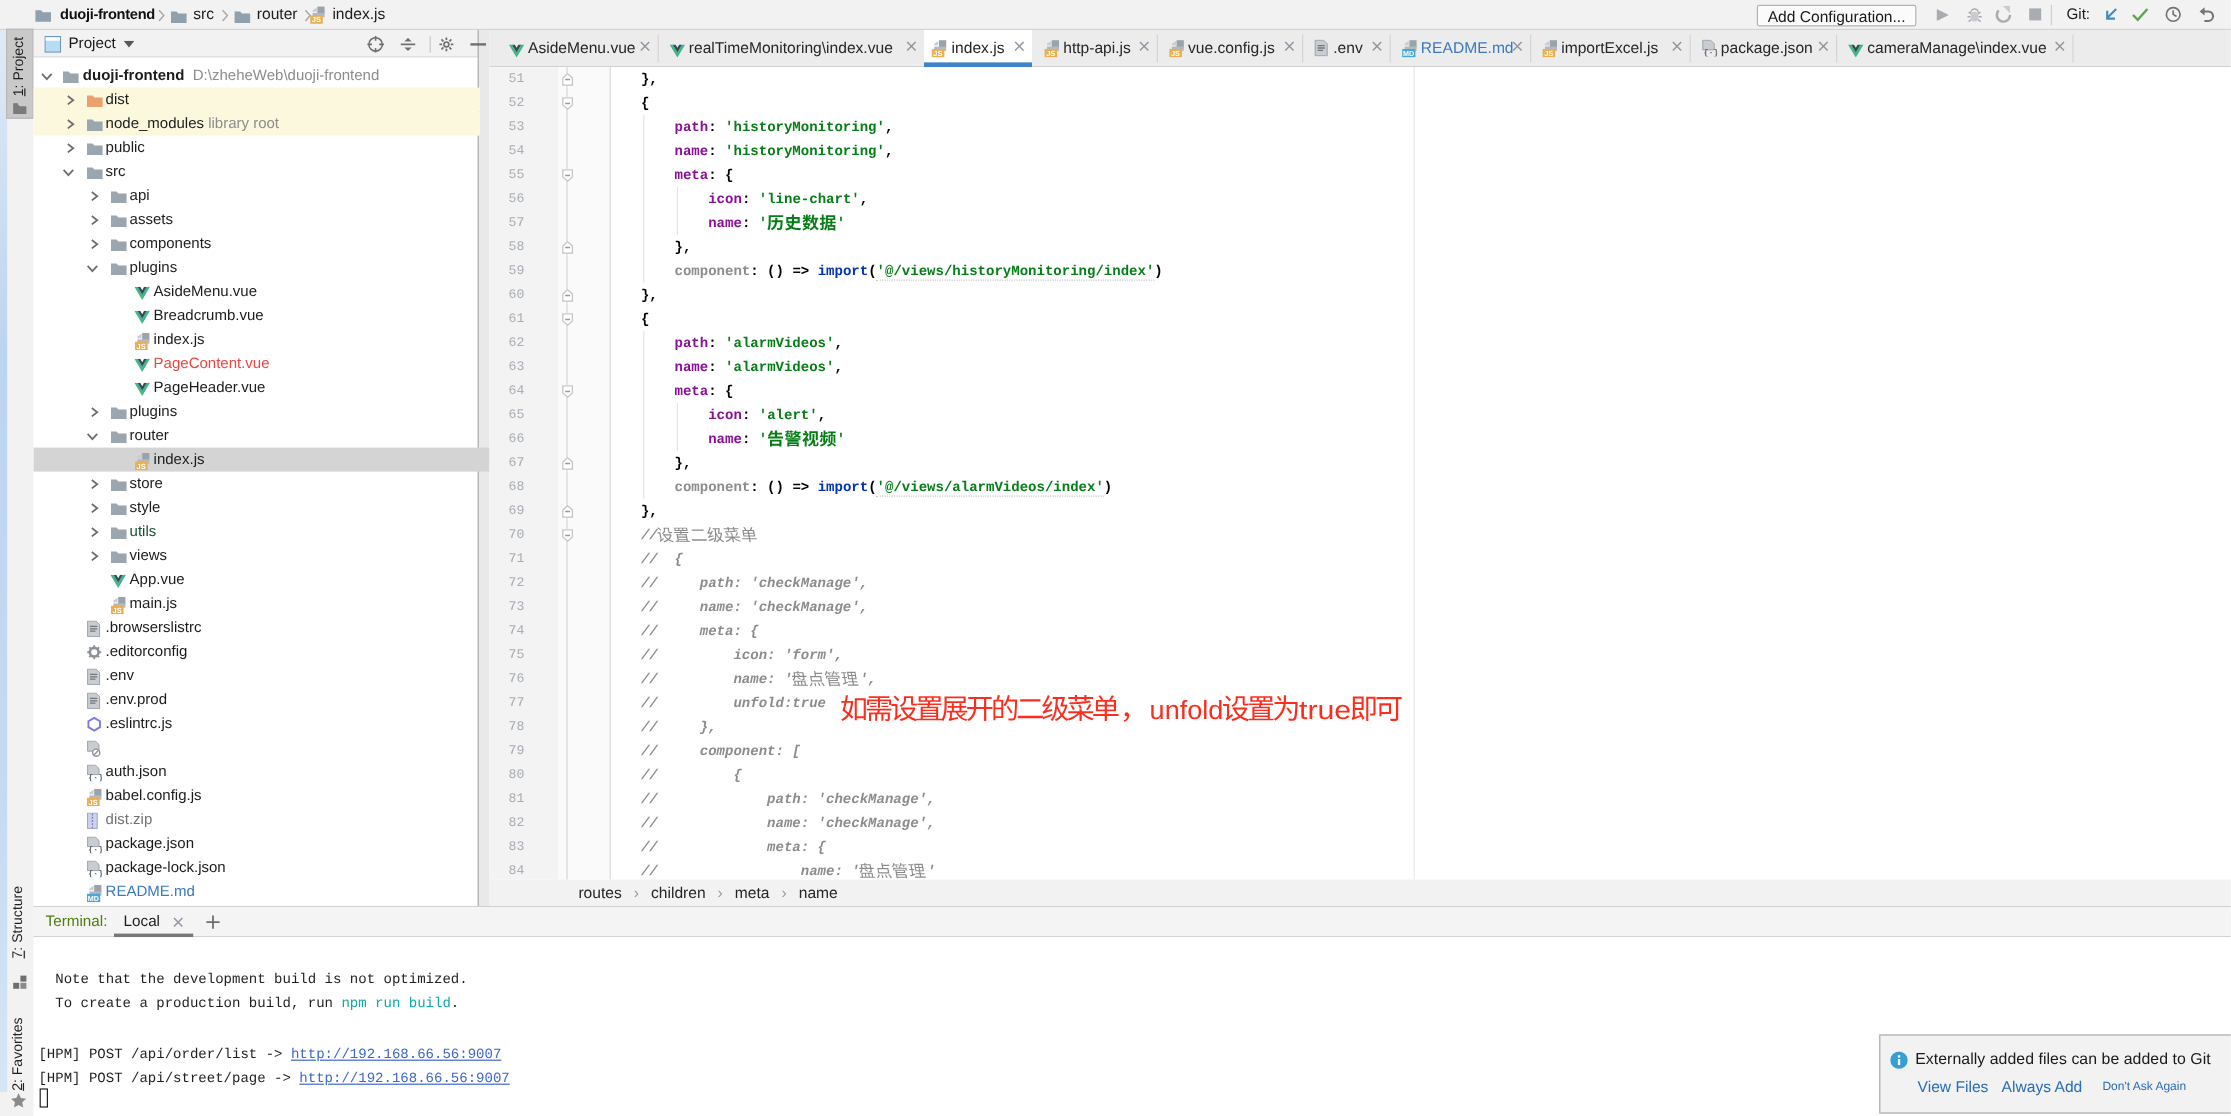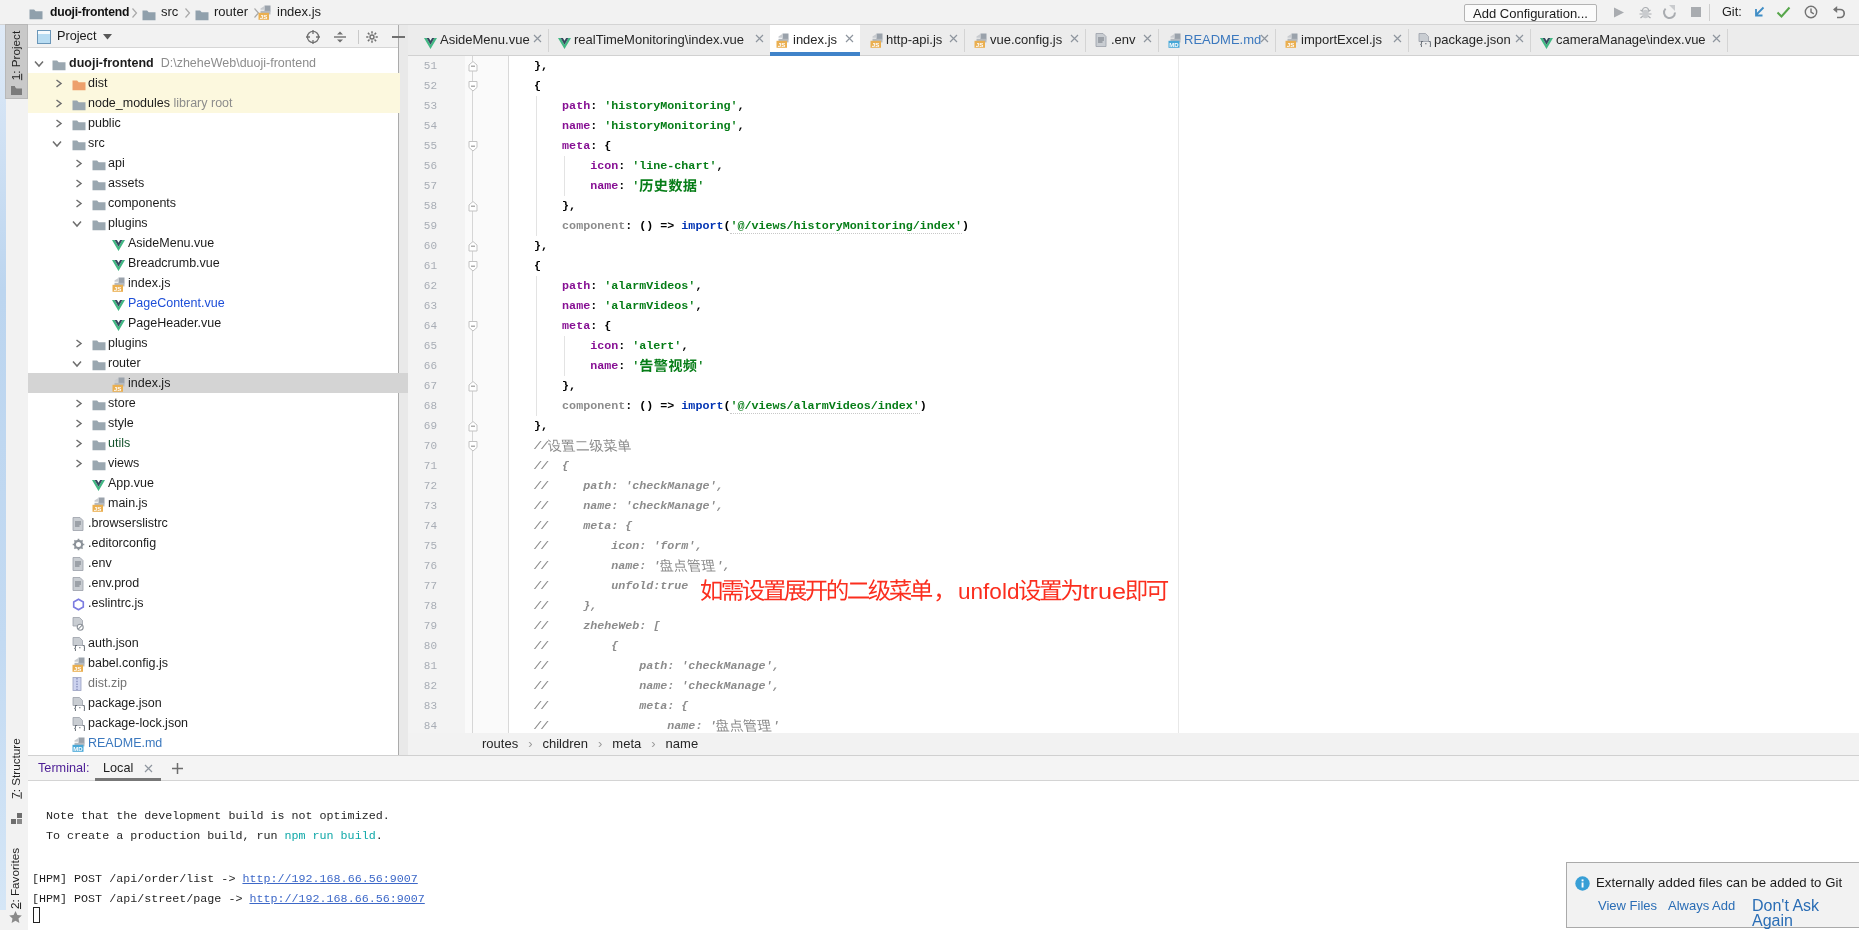--- a/index.html
+++ b/index.html
@@ -150,21 +150,21 @@
         <rect x="6.5" y="0.5" width="6" height="6" fill="#9aa2ab"></rect>
         <rect x="2.5" y="5.8" width="10" height="3.6" fill="#b4b9bf"></rect>
         <rect x="0.5" y="7.8" width="10.5" height="7" fill="#eaaf50"></rect>
         <text x="5.6" y="13.6" font-size="6.2" font-weight="bold" fill="#fff" text-anchor="middle" font-family="Liberation Sans">JS</text>
       </svg></div>
     <div class="trow" style="left:128px;top:273px;color:#1c1c1c;font-weight:normal">index.js</div>
 <div class="ticon" style="left:112px;top:297px;position:absolute"><svg width="13" height="11" viewBox="0 0 13 11">
         <path d="M0 0h2.6L6.5 6.7 10.4 0H13L6.5 11z" fill="#41b883"></path>
         <path d="M2.6 0h2.3l1.6 2.8L8.1 0h2.3L6.5 6.7z" fill="#35495e"></path>
       </svg></div>
-    <div class="trow" style="left:128px;top:293px;color:#1d4ed8;font-weight:normal">PageContent.vue</div>
+    <div class="trow" style="left:128px;top:293px;color:#ef4444;font-weight:normal">PageContent.vue</div>
 <div class="ticon" style="left:112px;top:317px;position:absolute"><svg width="13" height="11" viewBox="0 0 13 11">
         <path d="M0 0h2.6L6.5 6.7 10.4 0H13L6.5 11z" fill="#41b883"></path>
         <path d="M2.6 0h2.3l1.6 2.8L8.1 0h2.3L6.5 6.7z" fill="#35495e"></path>
       </svg></div>
     <div class="trow" style="left:128px;top:313px;color:#1c1c1c;font-weight:normal">PageHeader.vue</div>
 <svg class="abs" style="left:74px;top:339px" width="9" height="9">
       <path d="M2.5 1l4.5 3.5L2.5 8" fill="none" stroke="#6e6e6e" stroke-width="1.5"></path>
     </svg>
     <div class="ticon" style="left:92px;top:337px;position:absolute"><svg width="14" height="12" viewBox="0 0 14 12">
         <path d="M0.5 1.5h4.6l1.6 1.8h6.8v7.9H0.5z" fill="#9aa7b0"></path>
@@ -622,21 +622,21 @@
         </g>
         <g transform="translate(28.1,14.8) scale(0.0138,-0.0138) skewX(-10)">
           <path d="M211 438V-81H287V-47H771V-79H845V168H287V237H792V438ZM771 12H287V109H771ZM440 623C451 603 462 580 471 559H101V394H174V500H839V394H915V559H548C539 584 522 614 507 637ZM287 380H719V294H287ZM167 844C142 757 98 672 43 616C62 607 93 590 108 580C137 613 164 656 189 703H258C280 666 302 621 311 592L375 614C367 638 350 672 331 703H484V758H214C224 782 233 806 240 830ZM590 842C572 769 537 699 492 651C510 642 541 626 554 616C575 640 595 669 612 702H683C713 665 742 618 755 589L816 616C805 640 784 672 761 702H940V758H638C648 781 656 805 663 829Z" fill="#8c8c8c"></path>
         </g>
         <g transform="translate(42.1,14.8) scale(0.0138,-0.0138) skewX(-10)">
           <path d="M476 540H629V411H476ZM694 540H847V411H694ZM476 728H629V601H476ZM694 728H847V601H694ZM318 22V-47H967V22H700V160H933V228H700V346H919V794H407V346H623V228H395V160H623V22ZM35 100 54 24C142 53 257 92 365 128L352 201L242 164V413H343V483H242V702H358V772H46V702H170V483H56V413H170V141C119 125 73 111 35 100Z" fill="#8c8c8c"></path>
         </g>
       </svg><span class="cm">',</span></div>
 <div class="codeln" style="top:576px">    <span class="cm">//         unfold:true</span></div>
 <div class="codeln" style="top:596px">    <span class="cm">//     },</span></div>
-<div class="codeln" style="top:616px">    <span class="cm">//     zheheWeb: [</span></div>
+<div class="codeln" style="top:616px">    <span class="cm">//     component: [</span></div>
 <div class="codeln" style="top:636px">    <span class="cm">//         {</span></div>
 <div class="codeln" style="top:656px">    <span class="cm">//             path: 'checkManage',</span></div>
 <div class="codeln" style="top:676px">    <span class="cm">//             name: 'checkManage',</span></div>
 <div class="codeln" style="top:696px">    <span class="cm">//             meta: {</span></div>
 <div class="codeln" style="top:716px">    <span class="cm">//                 name: '</span><svg style="display:inline-block;vertical-align:top;width:56px;height:20px;" viewBox="0 0 56 20">
         <g transform="translate(0.1,14.8) scale(0.0138,-0.0138) skewX(-10)">
           <path d="M390 426C446 397 516 352 550 320L588 368C554 400 483 442 428 469ZM464 850C457 826 444 793 431 765H212V589L211 550H51V484H201C186 423 151 361 74 312C90 302 118 274 129 259C221 319 261 402 277 484H741V367C741 356 737 352 723 352C710 351 664 351 616 352C627 334 637 307 640 288C708 288 752 288 779 299C807 310 816 330 816 366V484H956V550H816V765H512L545 834ZM397 647C450 621 514 580 545 550H286L287 588V703H741V550H547L585 596C552 627 487 666 434 690ZM158 261V15H45V-52H955V15H843V261ZM228 15V200H362V15ZM431 15V200H565V15ZM635 15V200H770V15Z" fill="#8c8c8c"></path>
         </g>
         <g transform="translate(14.1,14.8) scale(0.0138,-0.0138) skewX(-10)">
           <path d="M237 465H760V286H237ZM340 128C353 63 361 -21 361 -71L437 -61C436 -13 426 70 411 134ZM547 127C576 65 606 -19 617 -69L690 -50C678 0 646 81 615 142ZM751 135C801 72 857 -17 880 -72L951 -42C926 13 868 98 818 161ZM177 155C146 81 95 0 42 -46L110 -79C165 -26 216 58 248 136ZM166 536V216H835V536H530V663H910V734H530V840H455V536Z" fill="#8c8c8c"></path>
@@ -700,21 +700,21 @@
         <path d="M418 521V383H183V521ZM418 590H183V720H418ZM315 233C334 201 354 166 374 130L183 68V315H493V787H108V91C108 53 82 35 65 26C77 8 92 -28 97 -50C118 -33 151 -20 405 70C424 33 440 -3 451 -30L519 7C492 73 430 182 378 264ZM584 781V-80H658V711H840V205C840 191 836 187 821 187C808 186 761 186 710 188C720 167 730 136 732 116C805 115 850 116 878 129C906 141 914 163 914 204V781Z" fill="#fb2e1e"></path>
       </g>
       <g transform="translate(444.8,20) scale(0.0235,-0.0235)">
         <path d="M56 769V694H747V29C747 8 740 2 718 0C694 0 612 -1 532 3C544 -19 558 -56 563 -78C662 -78 732 -78 772 -65C811 -52 825 -26 825 28V694H948V769ZM231 475H494V245H231ZM158 547V93H231V173H568V547Z" fill="#fb2e1e"></path>
       </g>
     </svg>
 <div class="abs" style="left:408px;top:733px;width:1451px;height:23px;background:#f2f2f2;border-bottom:1px solid #cbcbcb"></div>
 <div class="abs" style="left:482px;top:733px;height:22px;line-height:22px;font-size:13px;color:#262626">routes<span style="color:#9a9a9a;display:inline-block;margin:0 10px">›</span>children<span style="color:#9a9a9a;display:inline-block;margin:0 10px">›</span>meta<span style="color:#9a9a9a;display:inline-block;margin:0 10px">›</span>name</div>
 <div class="abs" style="left:28px;top:755px;width:1831px;height:1px;background:#d0d0d0"></div>
 <div class="abs" style="left:28px;top:756px;width:1831px;height:25px;background:#f4f4f4;border-bottom:1px solid #d4d4d4"></div>
-<div class="abs" style="left:38px;top:756px;height:24px;line-height:24px;font-size:12.7px;color:#4c1d95">Terminal:</div>
+<div class="abs" style="left:38px;top:756px;height:24px;line-height:24px;font-size:12.7px;color:#4d7c0f">Terminal:</div>
 <div class="abs" style="left:103px;top:756px;height:24px;line-height:24px;font-size:12.7px;color:#1c1c1c">Local</div>
 <div class="abs" style="left:95px;top:778px;width:66px;height:2.5px;background:#777"></div>
 <svg class="abs" style="left:144px;top:764px" width="9" height="9">
       <path class="x" d="M1 1l7 7M8 1l-7 7"></path>
     </svg>
 <svg class="abs" style="left:171px;top:762px" width="13" height="13">
       <path d="M6.5 1v11M1 6.5h11" stroke="#6e6e6e" stroke-width="1.5"></path>
     </svg>
 <div class="abs" style="left:28px;top:781px;width:1831px;height:149px;background:#fff"></div>
 <div class="abs mono" style="left:32px;top:806px;color:#1f1f1f">  Note that the development build is not optimized.
@@ -724,13 +724,13 @@
 <div class="abs" style="left:33px;top:907px;width:7px;height:16px;border:1.2px solid #222"></div>
 <div class="abs" style="left:1566px;top:862px;width:300px;height:66px;background:#f2f2f2;border:1px solid #aaa"></div>
 <svg class="abs" style="left:1575px;top:876px" width="15" height="15">
       <circle cx="7.5" cy="7.5" r="7.2" fill="#389fd6"></circle>
       <rect x="6.6" y="6.5" width="1.9" height="5" fill="#fff"></rect>
       <rect x="6.6" y="3.4" width="1.9" height="1.9" fill="#fff"></rect>
     </svg>
 <div class="abs" style="left:1596px;top:875px;height:15px;line-height:15px;font-size:13.2px;letter-spacing:0.05px;color:#1a1a1a">Externally added files can be added to Git</div>
 <div class="abs" style="left:1598px;top:898px;height:15px;line-height:15px;font-size:13px;color:#2a6db5">View Files</div>
 <div class="abs" style="left:1668px;top:898px;height:15px;line-height:15px;font-size:13px;color:#2a6db5">Always Add</div>
-<div class="abs" style="left:1752px;top:898px;height:15px;line-height:15px;font-size:16px;color:#2a6db5">Don't Ask Again</div>
+<div class="abs" style="left:1752px;top:898px;height:15px;line-height:15px;font-size:10px;color:#2a6db5">Don't Ask Again</div>
 </div>
 </body></html>

